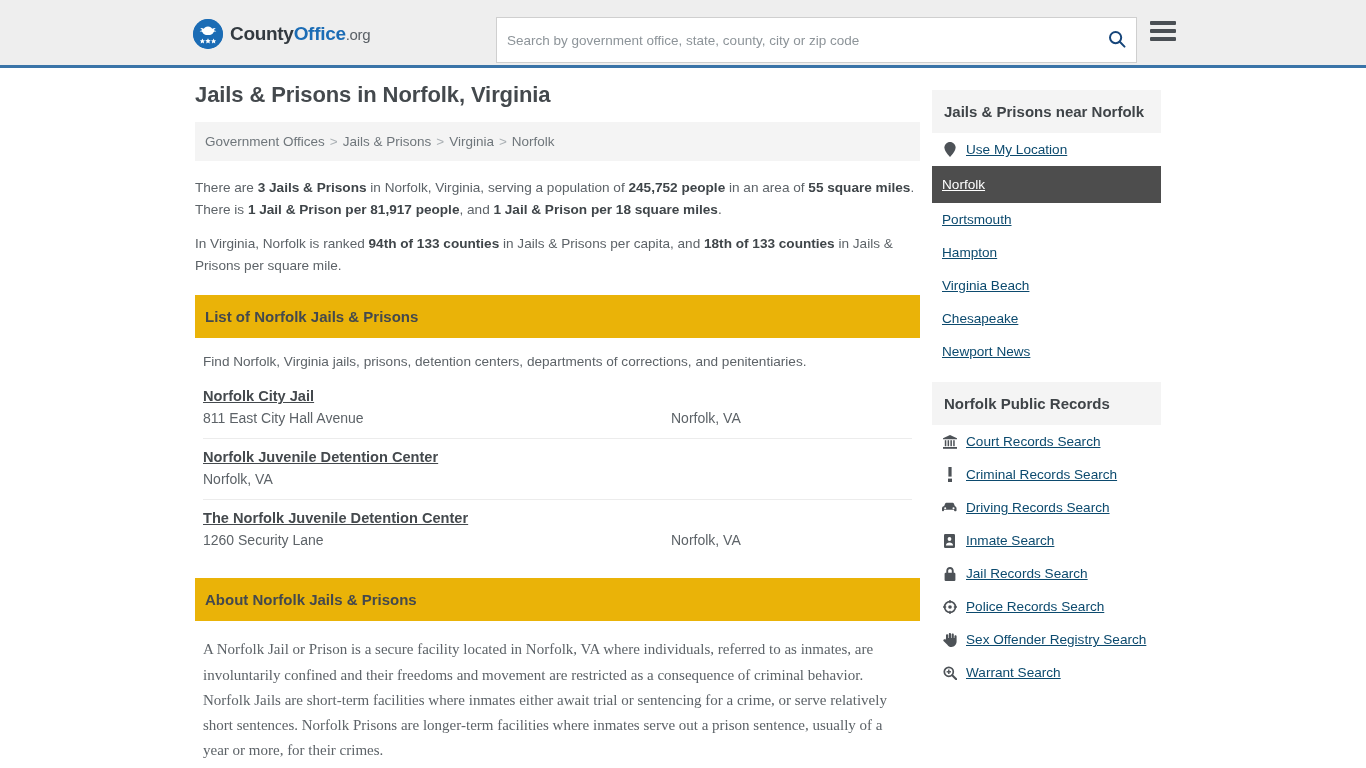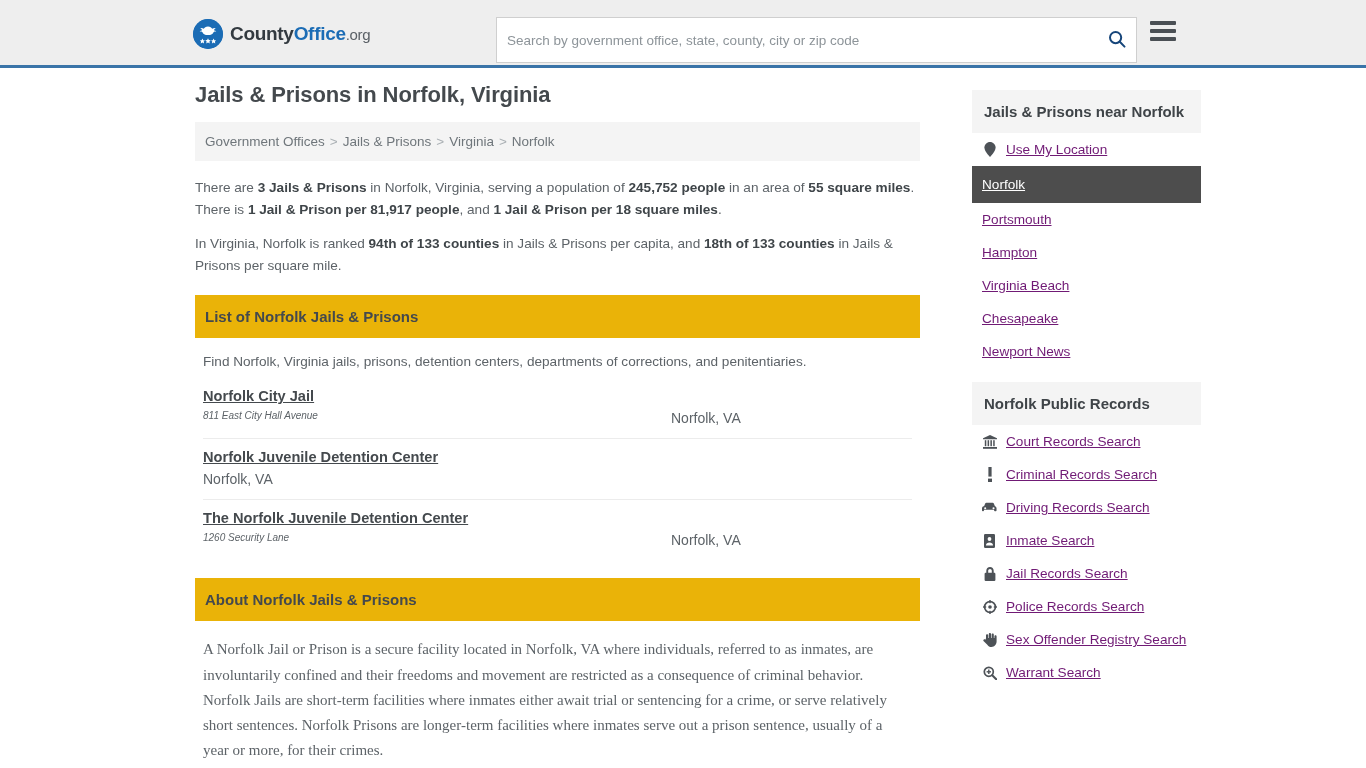--- a/index.html
+++ b/index.html
@@ -79,21 +79,21 @@
   
   .page {
     position: relative;
     width: 1366px;
     padding: 0;
   }
   .content-col {
     position: absolute; left: 195px; top: 14px; width: 725px;
   }
   .side-col {
-    position: absolute; left: 972px; top: 22px; width: 229px;
+    position: absolute; left: 932px; top: 22px; width: 229px;
   }
 
   h1.page-title {
     margin: 0 0 14px 0;
     font-size: 22px; font-weight: bold;
     color: #44494d;
     letter-spacing: -0.1px;
   }
 
   .breadcrumb {
@@ -141,22 +141,22 @@
     display: inline-block;
     font-size: 14.6px; font-weight: bold;
     color: #44494d;
     text-decoration: underline;
     margin-bottom: 6px;
   }
   .listing-line {
     display: flex;
   }
   .listing-addr {
-    font-size: 10px; color: #5d6368;
-    width: 468px; flex: none; font-style: italic;
+    font-size: 14px; color: #5d6368;
+    width: 468px; flex: none;
   }
   .listing-city {
     font-size: 14px; color: #5d6368;
   }
 
   .about-body p {
     margin: 0 0 12px 0;
     padding: 0 8px;
     font-size: 15px; line-height: 1.68; color: #5d6368; font-family: Liberation Serif, serif;
   }
@@ -171,21 +171,21 @@
     color: #3f4448;
   }
   .side-list { padding: 0; margin: 0; list-style: none; }
   .side-item {
     display: flex; align-items: center;
     gap: 9px;
     padding: 9px 10px;
     font-size: 13.6px;
   }
   .side-item a {
-    color: #701a75; text-decoration: underline;
+    color: #0c4a6e; text-decoration: underline;
   }
   .side-item.active {
     background: #4d4d4d;
     padding: 11px 10px;
   }
   .side-item.active a { color: #ffffff; }
   .side-ico {
     width: 15px; flex: none;
     display: flex; align-items: center; justify-content: center;
     color: #4d5257;

